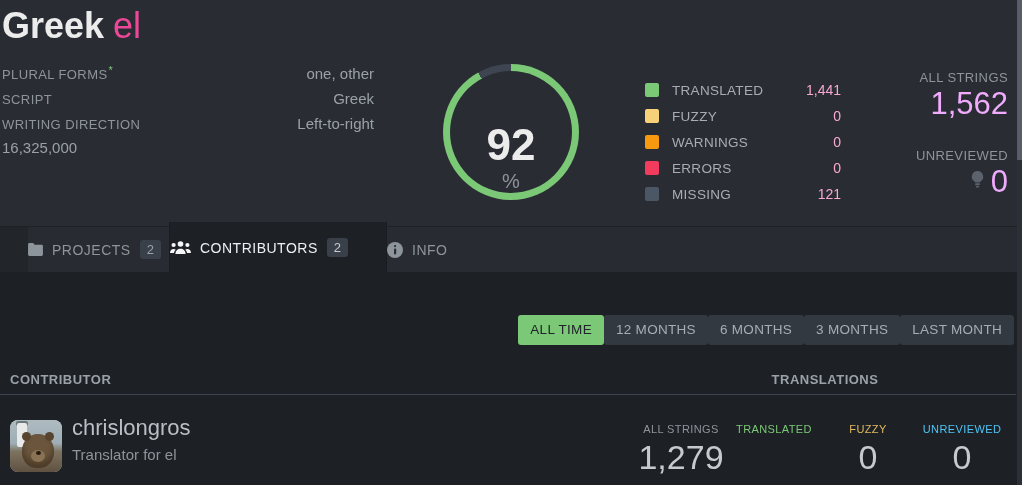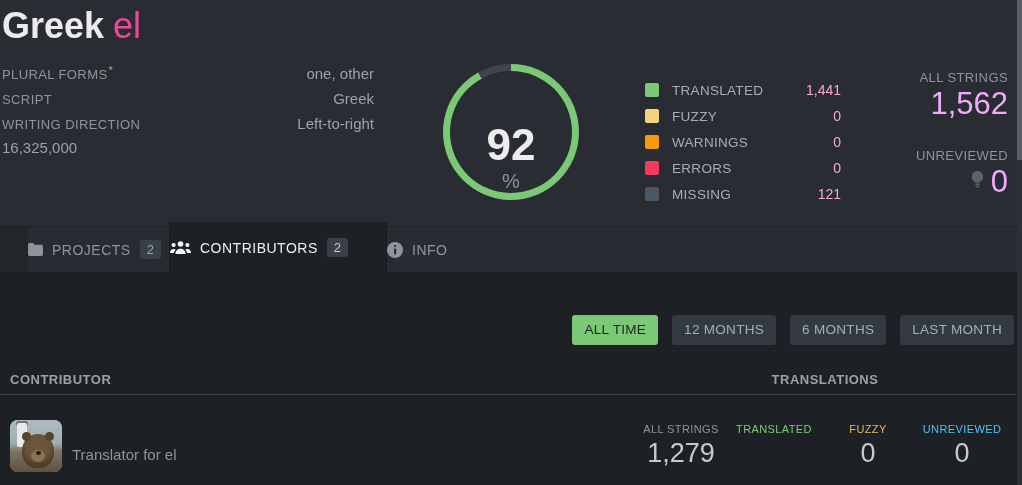--- a/index.html
+++ b/index.html
@@ -56,21 +56,21 @@
     border-left:1px solid #191c21; border-right:1px solid #191c21;
   }
   .tab-badge {
     background:#3a4049; color:#9aa1a9; font-size:13px;
     padding:2px 7px; border-radius:3px;
   }
   .tab-active .tab-badge { color:#c6cbd1; }
   .tab .icon { display:flex; align-items:center; }
   
   .content { position:absolute; left:0; top:272px; width:1022px; height:213px; background:#1d2126; }
-  .filters { position:absolute; top:43px; right:8px; display:flex; gap:14px; }
+  .filters { position:absolute; top:43px; right:8px; display:flex; }
   .filter-btn {
     height:30px; line-height:30px; padding:0 12px; border-radius:3px;
     background:#333941; color:#a7adb4; font-size:13.5px; letter-spacing:0.3px;
     cursor:pointer; white-space:nowrap;
   }
   .filter-active { background:#7bc876; color:#20242a; }
   .thead-contributor { position:absolute; left:10px; top:100px; font-size:13px; font-weight:700;
                        color:#9aa1a9; letter-spacing:0.5px; }
   .thead-translations { position:absolute; left:825px; top:100px; transform:translateX(-50%);
                         font-size:13px; font-weight:700; color:#9aa1a9; letter-spacing:0.5px; }
@@ -86,21 +86,21 @@
   .av-ear1 { position:absolute; left:12px; top:12px; width:9px; height:9px; background:#57442e; border-radius:50%; }
   .av-ear2 { position:absolute; left:35px; top:12px; width:9px; height:9px; background:#57442e; border-radius:50%; }
   .av-muzzle { position:absolute; left:21px; top:30px; width:14px; height:12px; background:#8a7354; border-radius:50%; }
   .av-nose { position:absolute; left:26px; top:31px; width:5px; height:4px; background:#241a10; border-radius:50%; }
   .crow-name { position:absolute; left:72px; top:19px; font-size:22px; font-weight:300;
                color:#b9bfc5; cursor:pointer; }
   .crow-role { position:absolute; left:72px; top:50px; font-size:15px; color:#8e949b; }
   .stat-col { position:absolute; top:27px; width:110px; text-align:center; }
   .stat-col-1 { left:626px; } .stat-col-2 { left:719px; } .stat-col-3 { left:813px; } .stat-col-4 { left:907px; }
   .stat-label { font-size:11px; letter-spacing:0.4px; }
-  .stat-value { font-size:27px; font-weight:300; color:#c6cad0; margin-top:3px; }
+  .stat-value { font-size:34px; font-weight:300; color:#c6cad0; margin-top:3px; }
   
   .scrollbar { position:absolute; right:0; top:0; width:5px; height:485px; background:#2c3036; }
   .scroll-thumb { position:absolute; left:0; top:0; width:5px; height:160px; background:#575e67; }
 </style>
 </head>
 <body>
 
 <div class="page">
 
   <div class="header-section">
@@ -214,38 +214,40 @@
       </span>
       <span class="tab-label">INFO</span>
     </div>
   </div>
 
   <div class="content">
     <div class="filters">
       <div class="filter-btn filter-active">ALL TIME</div>
       <div class="filter-btn">12 MONTHS</div>
       <div class="filter-btn">6 MONTHS</div>
+      <div class="filter-btn">3 MONTHS</div>
       <div class="filter-btn">LAST MONTH</div>
     </div>
 
     <div class="thead-contributor">CONTRIBUTOR</div>
     <div class="thead-translations">TRANSLATIONS</div>
     <div class="thead-border"></div>
 
     <div class="crow">
       <div class="avatar">
         <div class="av-sky"></div>
         <div class="av-lh-cap"></div>
         <div class="av-lh"></div>
         <div class="av-head"></div>
         <div class="av-ear1"></div>
         <div class="av-ear2"></div>
         <div class="av-muzzle"></div>
         <div class="av-nose"></div>
       </div>
+      <div class="crow-name">chrislongros</div>
       <div class="crow-role">Translator for el</div>
 
       <div class="stat-col stat-col-1">
         <div class="stat-label" style="color: rgb(142, 148, 155);">ALL STRINGS</div>
         <div class="stat-value">1,279</div>
       </div>
       <div class="stat-col stat-col-2">
         <div class="stat-label" style="color: rgb(123, 200, 118);">TRANSLATED</div>
       </div>
       <div class="stat-col stat-col-3">

